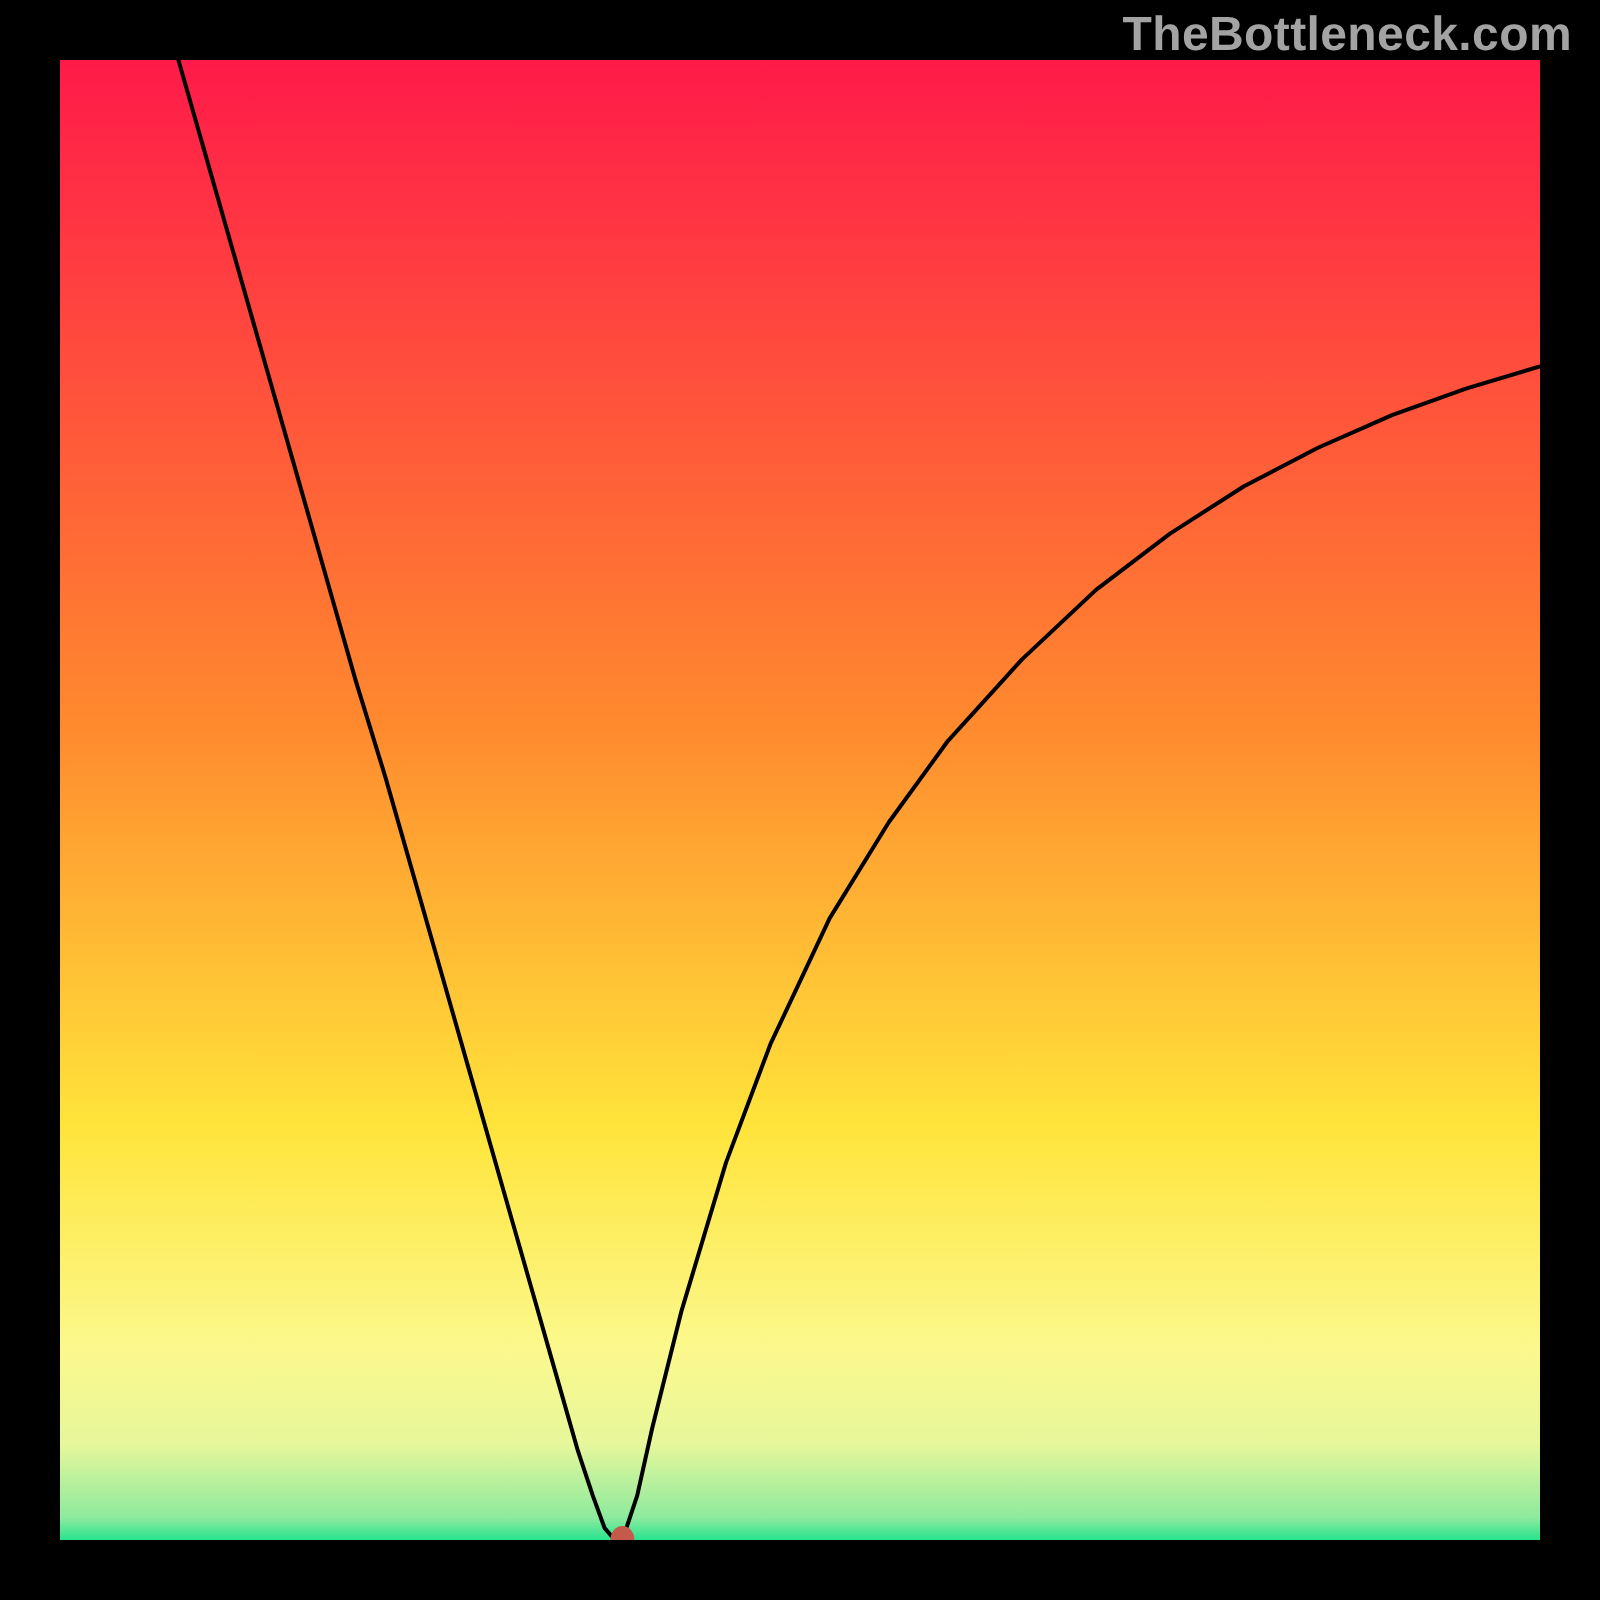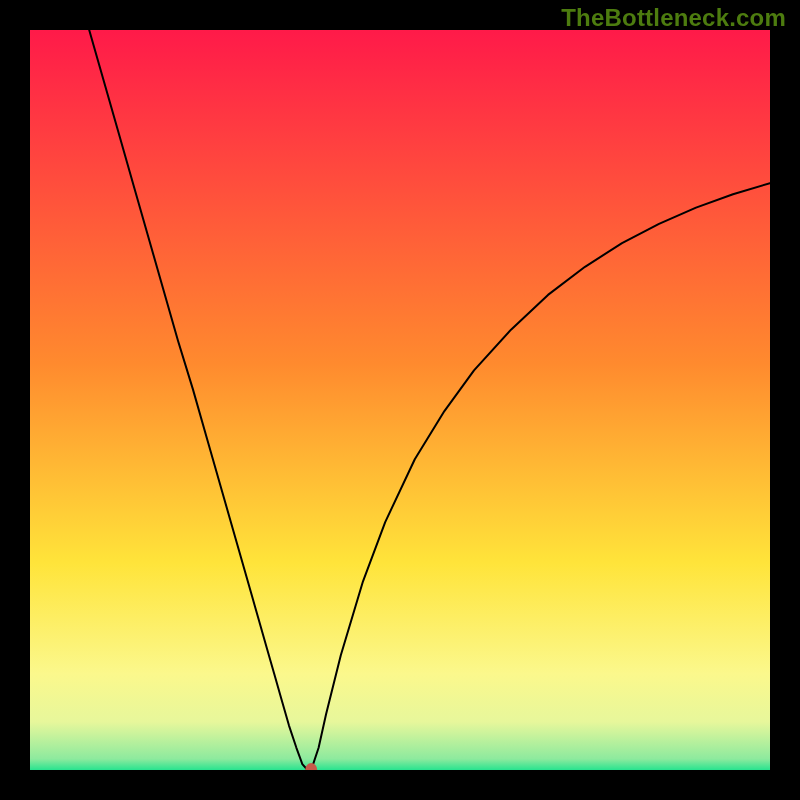--- a/index.html
+++ b/index.html
@@ -16,21 +16,21 @@
     height: 800px;
     background: #000;
   }
   .watermark {
     position: absolute;
     top: 4px;
     right: 14px;
     font-family: Arial, Helvetica, sans-serif;
     font-size: 24px;
     font-weight: 600;
-    color: #4d7c0f;
+    color: #a3a3a3;
     letter-spacing: 0.2px;
     z-index: 20;
   }
   svg.plot {
     position: absolute;
     left: 30px;
     top: 30px;
     width: 740px;
     height: 740px;
     z-index: 5;

